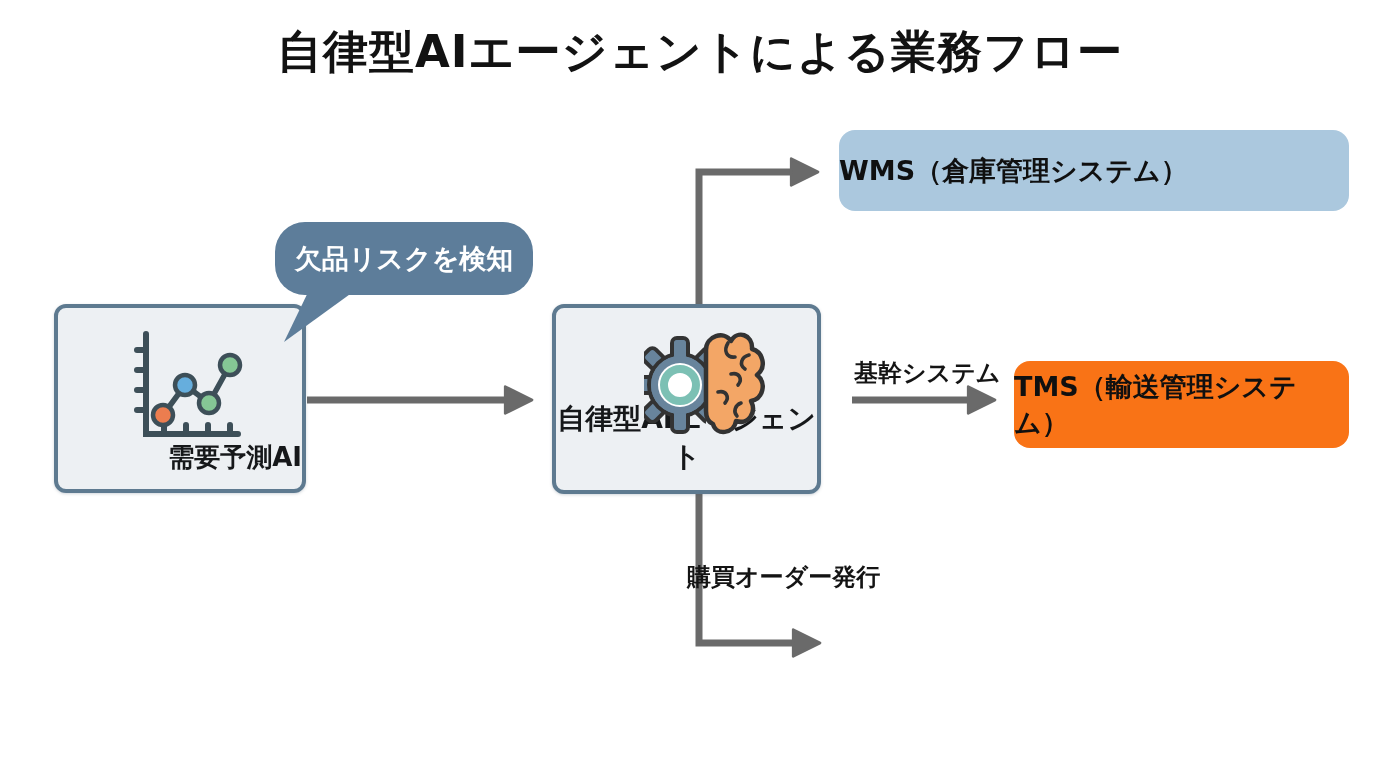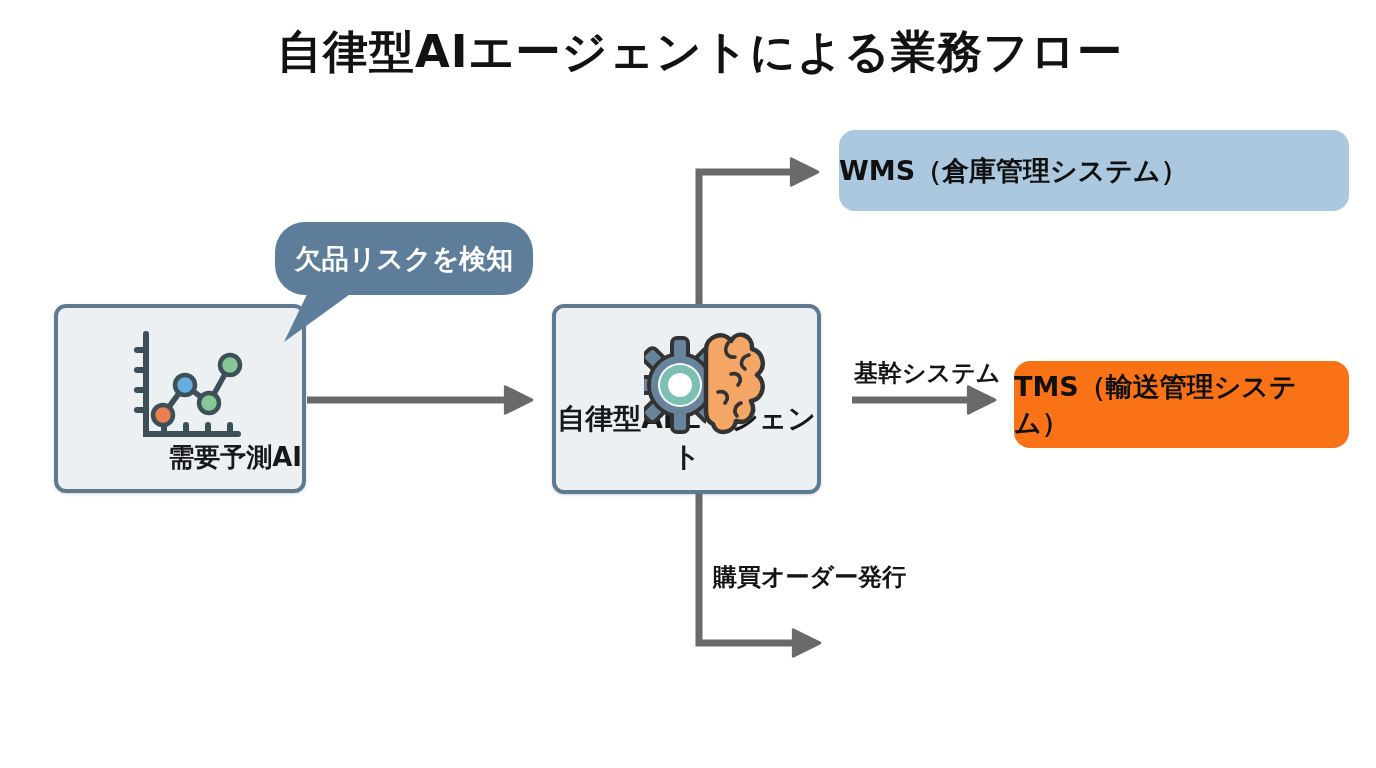--- a/index.html
+++ b/index.html
@@ -41,21 +41,21 @@
   }
   .sysbox-wms { left: 827px; top: 130px; width: 510px; height: 81px; background: #abc8de; }
   .sysbox-tms { left: 1002px; top: 361px; width: 335px; height: 87px; background: #f97316; }
   .sysbox-erp { left: 826px; top: 601px; width: 426px; height: 83px; background: #a8cbc7; }
 
   .edge-label {
     position: absolute; font-weight: 700; font-size: 24px; color: #141414; white-space: nowrap;
   }
   .edge-label-wms { left: 701px; top: 239px; }
   .edge-label-tms { left: 842px; top: 357px; }
-  .edge-label-erp { left: 701px; top: 561px; }
+  .edge-label-erp { left: 675px; top: 561px; }
 
   .callout-tail { position: absolute; left: 262px; top: 284px; }
   .callout {
     position: absolute; left: 263px; top: 222px; width: 258px; height: 73px;
     background: #5d7d9a; border-radius: 30px;
     display: flex; align-items: center; justify-content: center;
     color: #ffffff; font-weight: 700; font-size: 27px;
   }
 </style>
 </head>

